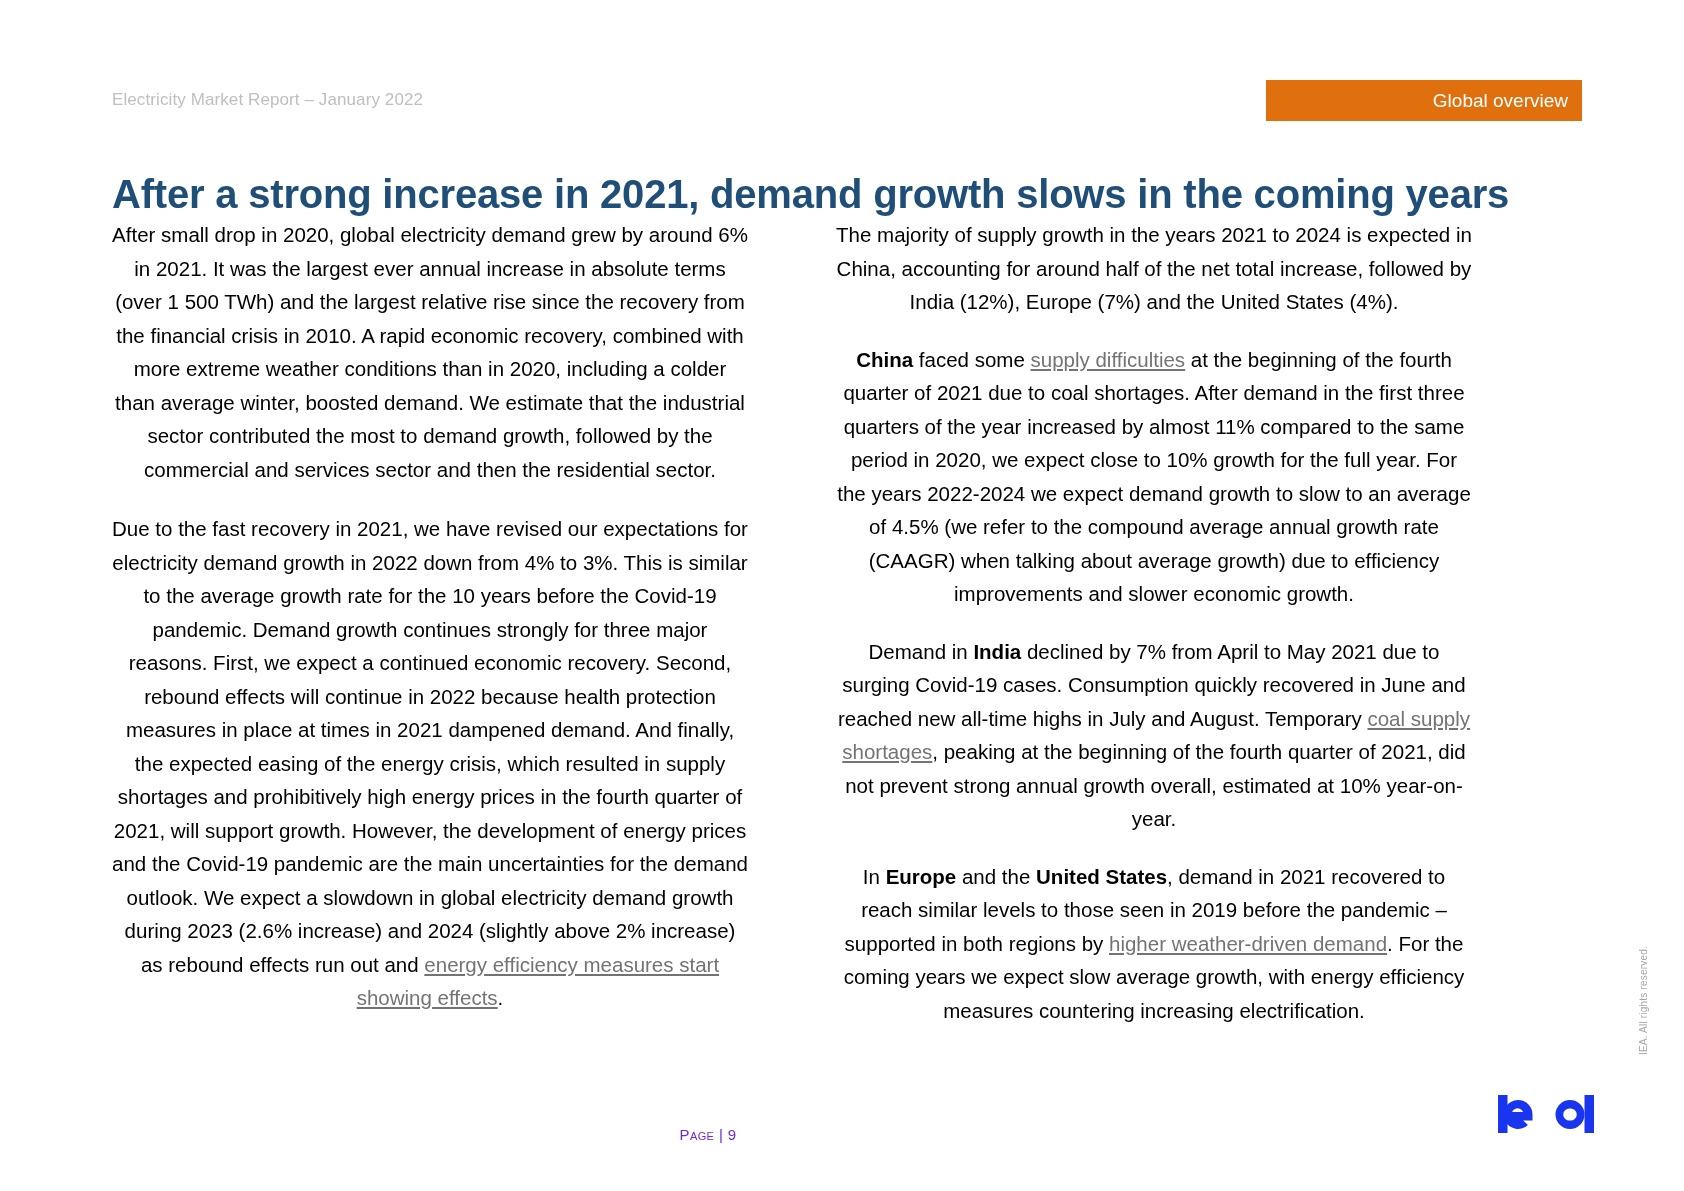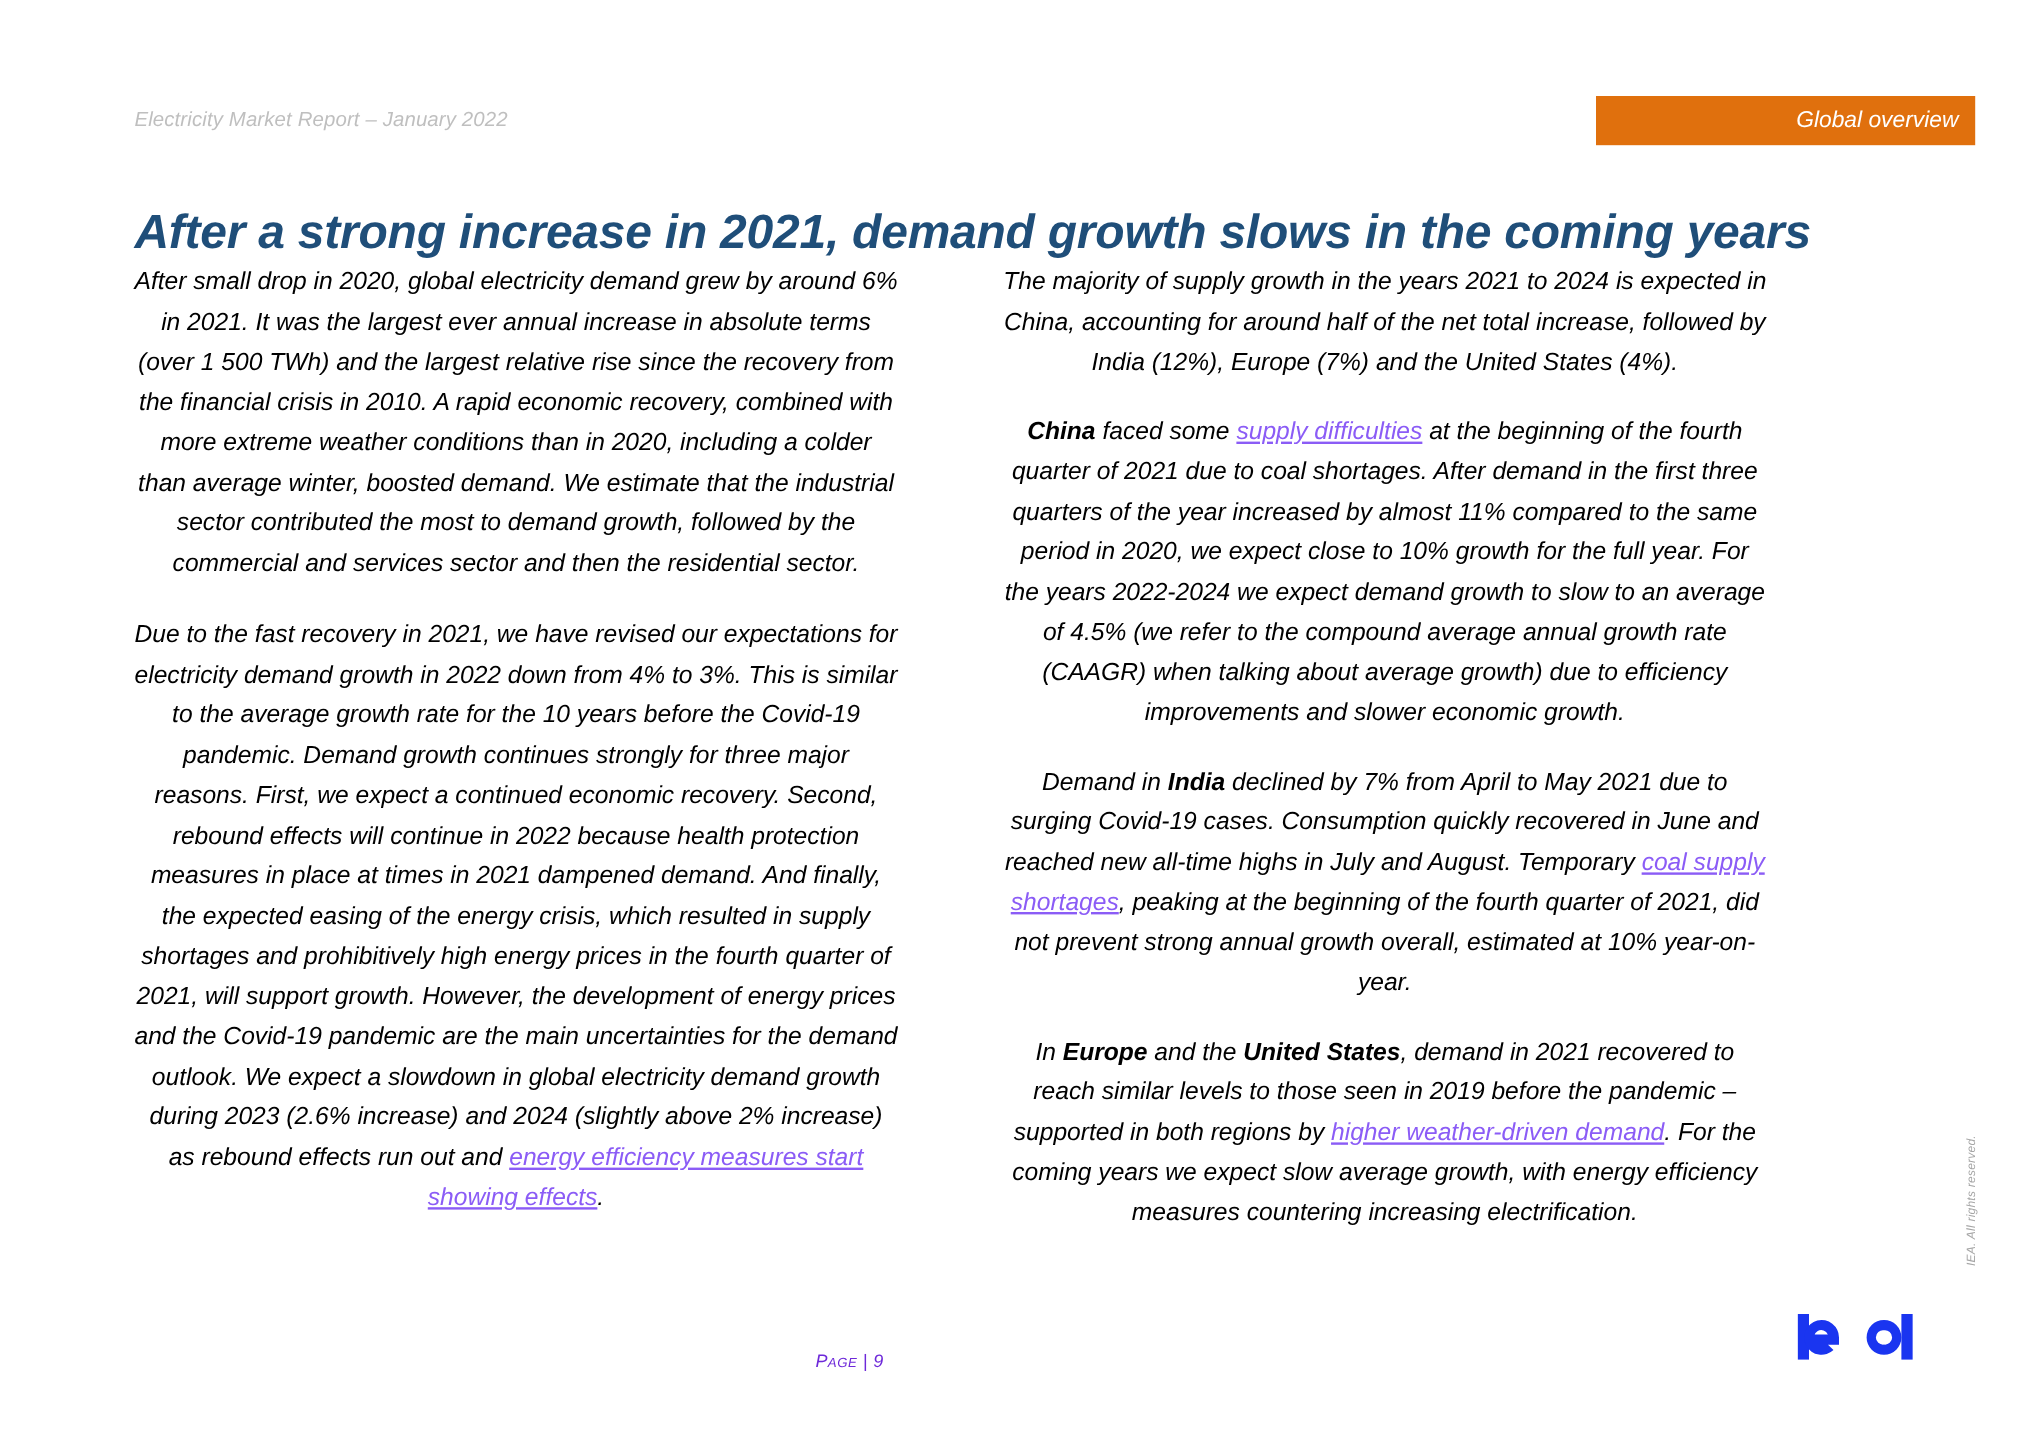--- a/index.html
+++ b/index.html
@@ -11,36 +11,35 @@
     font-family: "Liberation Sans", sans-serif;
     -webkit-font-smoothing: antialiased;
   }
   .page {
     position: relative;
     width: 1684px;
     height: 1191px;
     background: #ffffff;
     overflow: hidden;
     box-sizing: border-box;
-    font-style: italic;
   }
 
   
   .running-head {
     position: absolute;
     left: 112px;
     top: 90px;
     font-size: 17px;
     color: #bfbfbf;
     letter-spacing: 0.1px;
     white-space: nowrap;
   }
   .section-badge {
     position: absolute;
-    left: 1330px;
+    left: 1266px;
     top: 80px;
     width: 316px;
     height: 41px;
     background: #e0700d;
     color: #ffffff;
     font-size: 19px;
     display: flex;
     align-items: center;
     justify-content: flex-end;
     padding-right: 14px;
@@ -78,21 +77,21 @@
     color: #000000;
     text-align: center;
   }
   .column p:last-child {
     margin-bottom: 0;
   }
   .col-right p {
     margin-bottom: 24px;
   }
   a.doclink {
-    color: #8b5cf6;
+    color: #737373;
     text-decoration: underline;
   }
   b, strong {
     font-weight: bold;
   }
 
   
   .page-number {
     position: absolute;
     left: 0;

